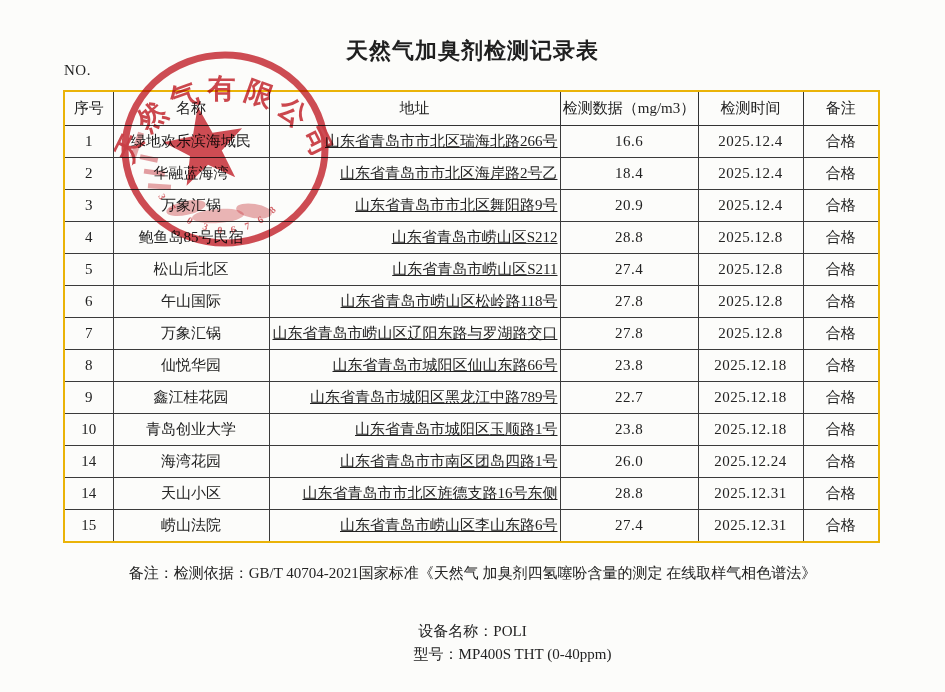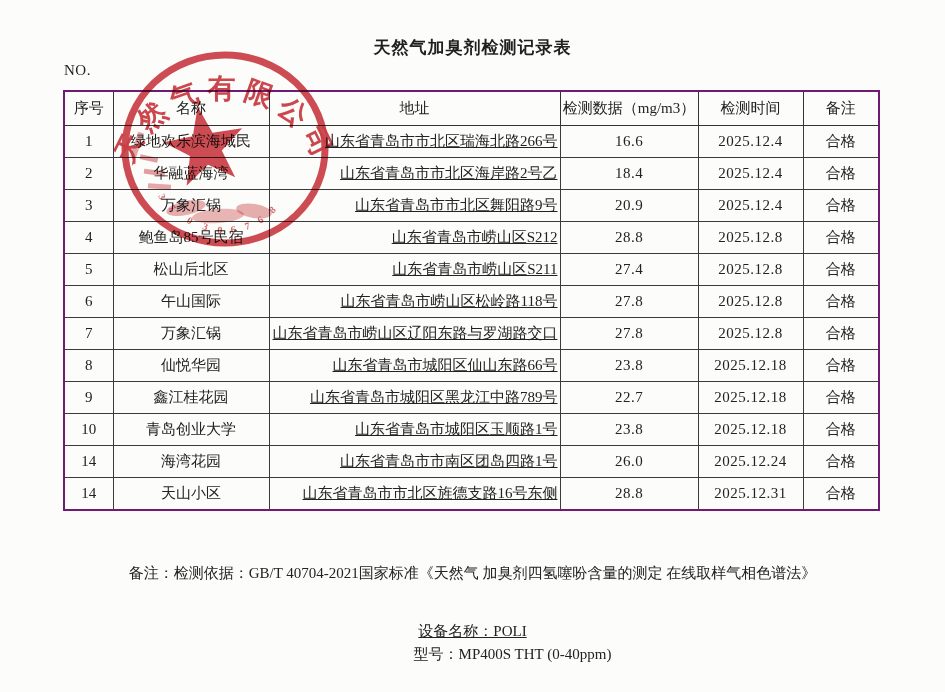--- a/index.html
+++ b/index.html
@@ -4,51 +4,51 @@
 <style>
   html,body{margin:0;padding:0;}
   body{
     width:945px;height:692px;position:relative;overflow:hidden;
     background:#fcfcfa;
     font-family:"Liberation Serif","DejaVu Serif",serif;
     color:#1f1f1f;
   }
   .doc-title{
     position:absolute;top:36px;left:0;width:100%;
-    text-align:center;font-size:17px;font-weight:bold;letter-spacing:1px;
+    text-align:center;font-size:22px;font-weight:bold;letter-spacing:1px;
   }
   .no-label{
     position:absolute;top:62px;left:64px;font-size:15px;letter-spacing:.5px;
   }
   .record-table-wrap{position:absolute;top:90px;left:63px;}
   table.record-table{
     border-collapse:collapse;table-layout:fixed;width:815px;
     background:transparent;
   }
   table.record-table td{
     border:1.6px solid #3b3b3b;
     text-align:center;vertical-align:middle;
     font-size:15px;padding:0 2px;
     height:31px;
     color:#222;
   }
   table.record-table tr.header-row td{
     height:33px;font-size:15px;border-color:#333;
   }
-  table.record-table{border:2px solid #701a75;}
+  table.record-table{border:2px solid #eab308;}
   td.cell-no{font-size:14px;}
   td.cell-value, td.cell-date{font-size:14px;letter-spacing:.5px;}
   td.cell-address{padding:0;}
   .addr-flex{display:flex;justify-content:flex-end;text-decoration:underline;}
   .addr-flex span{white-space:nowrap;}
   .footer-note{
     position:absolute;left:0;width:100%;text-align:center;font-size:15px;color:#222;
   }
   .footer-line1{top:564px;}
-  .footer-line2{top:622px;text-decoration:underline;}
+  .footer-line2{top:622px;}
   .footer-line3{top:645px;padding-left:40px;}
   .seal{
     position:absolute;left:114px;top:48px;width:222px;height:204px;
     mix-blend-mode:multiply;opacity:.88;pointer-events:none;
   }
   .seal text{font-family:"Liberation Serif","DejaVu Serif",serif;}
 </style>
 </head>
 <body>
 
@@ -208,20 +208,32 @@
   </tr>
         <tr>
     <td class="cell-no">14</td>
     <td class="cell-name">天山小区</td>
     <td class="cell-address">
       <div class="addr-flex">
               <span>山东省青岛市市北区旌德支路16号东侧</span>
             </div>
     </td>
     <td class="cell-value">28.8</td>
+    <td class="cell-date">2025.12.31</td>
+    <td class="cell-note">合格</td>
+  </tr>
+        <tr>
+    <td class="cell-no">15</td>
+    <td class="cell-name">崂山法院</td>
+    <td class="cell-address">
+      <div class="addr-flex">
+              <span>山东省青岛市崂山区李山东路6号</span>
+            </div>
+    </td>
+    <td class="cell-value">27.4</td>
     <td class="cell-date">2025.12.31</td>
     <td class="cell-note">合格</td>
   </tr>
       </tbody>
   </table>
 </div>
 
 <div class="footer-note footer-line1">备注：检测依据：GB/T 40704-2021国家标准《天然气 加臭剂四氢噻吩含量的测定 在线取样气相色谱法》</div>
 <div class="footer-note footer-line2">设备名称：POLI</div>
 <div class="footer-note footer-line3">型号：MP400S THT (0-40ppm)</div>

